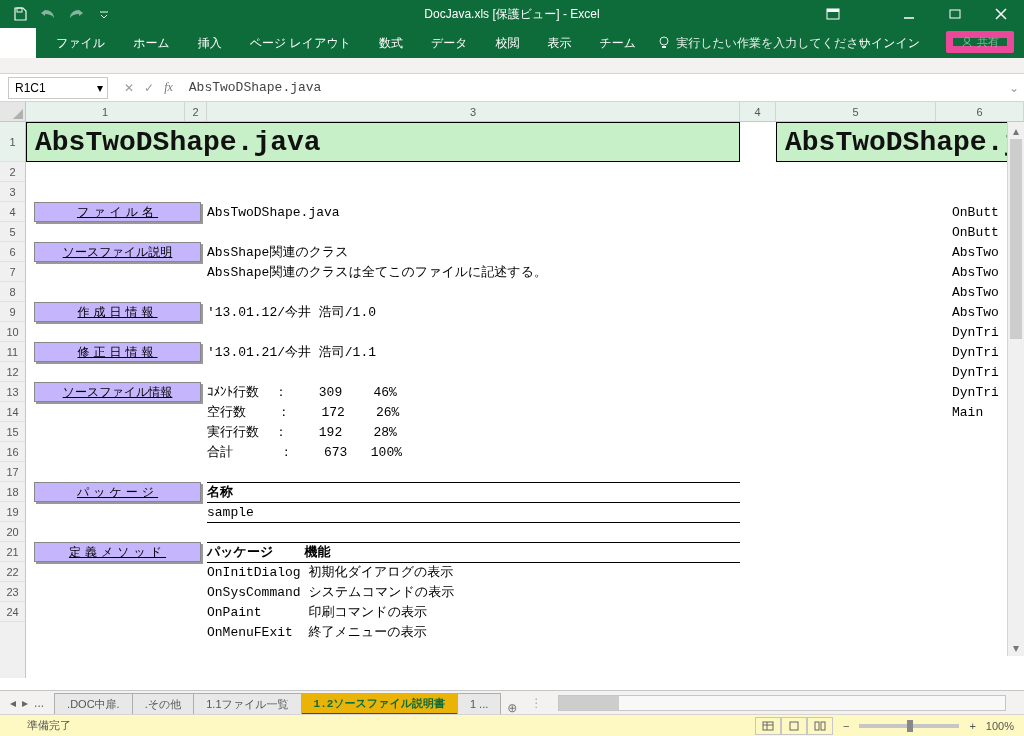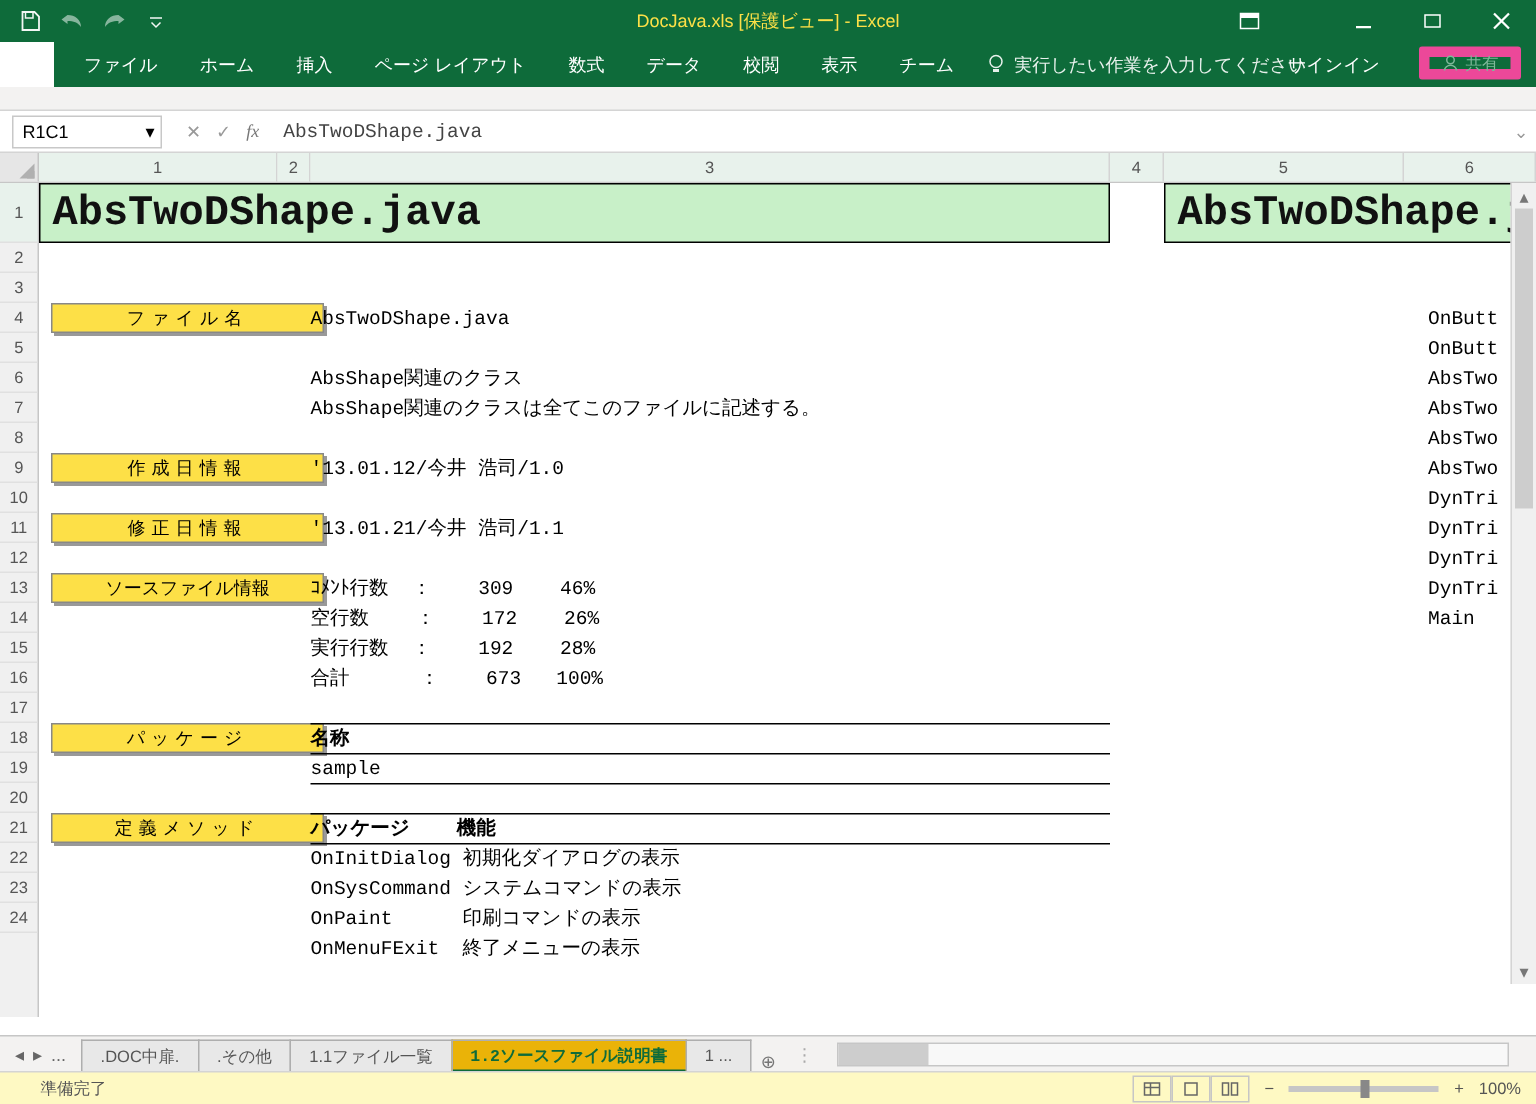--- a/index.html
+++ b/index.html
@@ -1,19 +1,19 @@
 <!DOCTYPE html>
 <html><head>
 <meta charset="utf-8">
 <style>
 * { margin:0; padding:0; box-sizing:border-box; font-family:"Meiryo UI","Yu Gothic",sans-serif; }
 body { width:1024px; height:736px; background:#fff; overflow:hidden; position:relative; font-size:12px; }
 
 
-.titlebar { height:28px; background:#0e6b3a; color:#fde047; display:flex; align-items:center; position:relative; }
+.titlebar { height:28px; background:#0e6b3a; color:#ffffff; display:flex; align-items:center; position:relative; }
 .qat { display:flex; align-items:center; gap:4px; padding:0 8px; }
 .qat-btn { width:24px; height:24px; display:flex; align-items:center; justify-content:center; color:#fff; opacity:.95; }
 .title-center { position:absolute; left:50%; transform:translateX(-50%); font-size:12px; }
 .win-btns { position:absolute; right:0; display:flex; }
 .win-btn { width:46px; height:28px; display:flex; align-items:center; justify-content:center; }
 
 
 .ribbon { height:30px; background:#0e6b3a; display:flex; align-items:center; padding:0 6px; color:#fff; position:relative;margin-left:36px; }
 .rtab { padding:0 14px; height:30px; display:flex; align-items:center; font-size:12px; cursor:pointer; }
 .tell-me { display:flex; align-items:center; margin-left:8px; opacity:.9; }
@@ -48,21 +48,21 @@
 
 .grid { display:flex; height:556px; background:#fff; position:relative; }
 .rowhdrs { width:26px; background:#f0f0f0; border-right:1px solid #c6c6c6; }
 .rowhdr { height:20px; border-bottom:1px solid #e0e0e0; display:flex; align-items:center; justify-content:center; font-size:11px; color:#555; }
 .rowhdr.r1 { height:40px; background:#e8f2ec; }
 .cells { position:relative; flex:1; }
 
 .cell-title { position:absolute; top:0; left:0; width:714px; height:40px; background:#c8f0c8; border:1px solid #000; display:flex; align-items:center; padding-left:8px; font-family:"Courier New",monospace; font-size:28px; font-weight:bold; color:#111; }
 .cell-title2 { position:absolute; top:0; left:750px; width:290px; height:40px; background:#c8f0c8; border:1px solid #000; display:flex; align-items:center; padding-left:8px; font-family:"Courier New",monospace; font-size:28px; font-weight:bold; color:#111; overflow:hidden; }
 
-.label-cell { position:absolute; left:8px; width:182px; height:20px; background:#fde047; border:1px solid #888; box-shadow:2px 2px 0 #999; display:flex; align-items:center; justify-content:center; font-size:12px; letter-spacing:4px; font-family:"MS Mincho",serif; }
+.label-cell { position:absolute; left:8px; width:167px; height:20px; background:#c4b5fd; border:1px solid #888; box-shadow:2px 2px 0 #999; display:flex; align-items:center; justify-content:center; font-size:12px; letter-spacing:4px; font-family:"MS Mincho",serif;text-decoration:underline; }
 .txt { position:absolute; left:181px; font-family:"Courier New","MS Mincho",monospace; font-size:13px; height:20px; display:flex; align-items:center; white-space:pre; }
 .txtr { position:absolute; left:926px; font-family:"Courier New",monospace; font-size:13px; height:20px; display:flex; align-items:center; overflow:hidden; width:98px; }
 
 .tbl-hdr-line { position:absolute; left:181px; width:533px; height:0; border-top:1px solid #000; }
 .tbl-hdr-txt { font-weight:bold; }
 
 
 .sheetbar { position:absolute; bottom:22px; left:0; right:0; height:24px; background:#f3f2f1; border-top:1px solid #c6c6c6; display:flex; align-items:center; }
 .sheet-nav { display:flex; gap:6px; padding:0 10px; color:#666; }
 .sheet-nav span { cursor:pointer; }
@@ -220,20 +220,21 @@
     <div class="rowhdr">21</div>
     <div class="rowhdr">22</div>
     <div class="rowhdr">23</div>
     <div class="rowhdr">24</div>
   </div>
   <div class="cells">
     <div class="cell-title">AbsTwoDShape.java</div>
     <div class="cell-title2">AbsTwoDShape.j</div>
 
     <div class="label-cell" style="top:80px">ファイル名</div>
+    <div class="label-cell" style="top:120px;letter-spacing:0">ソースファイル説明</div>
     <div class="label-cell" style="top:180px">作成日情報</div>
     <div class="label-cell" style="top:220px">修正日情報</div>
     <div class="label-cell" style="top:260px;letter-spacing:0">ソースファイル情報</div>
     <div class="label-cell" style="top:360px">パッケージ</div>
     <div class="label-cell" style="top:420px">定義メソッド</div>
 
     <div class="txt" style="top:80px">AbsTwoDShape.java</div>
     <div class="txt" style="top:120px">AbsShape関連のクラス</div>
     <div class="txt" style="top:140px">AbsShape関連のクラスは全てこのファイルに記述する。</div>
     <div class="txt" style="top:180px">'13.01.12/今井 浩司/1.0</div>

